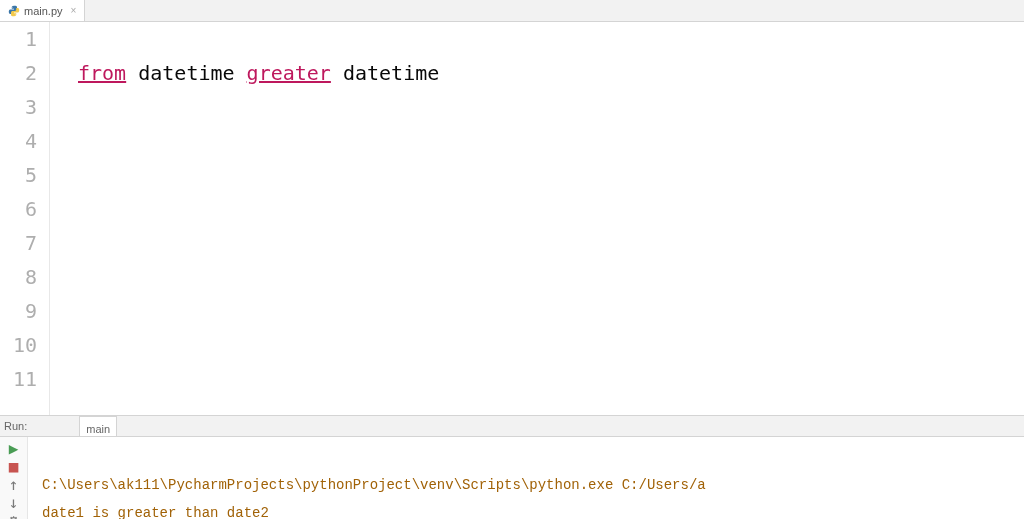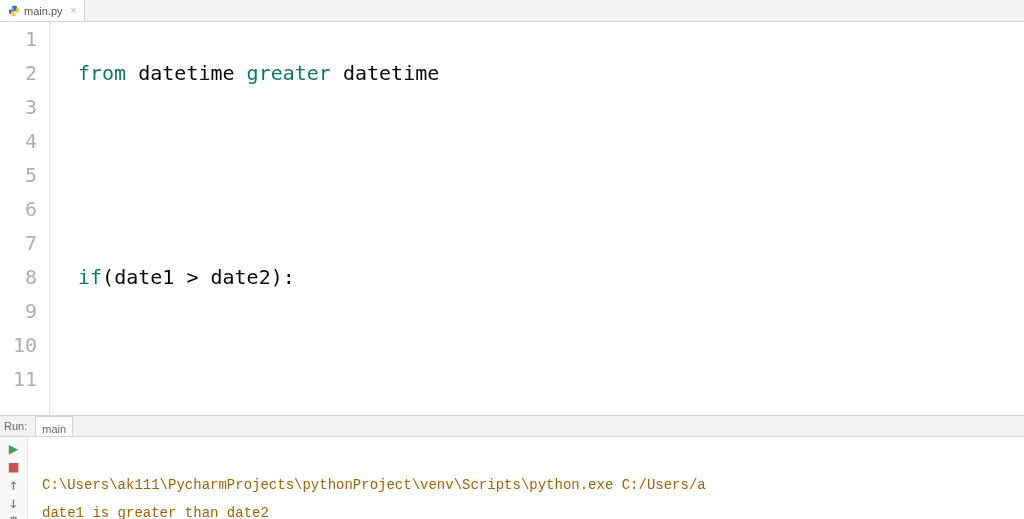--- a/index.html
+++ b/index.html
@@ -53,34 +53,35 @@
     .gutter div { height: 34px; }
     .code {
       flex: 1;
       padding-left: 28px;
       font-size: 20px;
       line-height: 34px;
       white-space: pre;
       color: #080808;
     }
     .code-line { height: 34px; display: block; }
-    .kw { color: #0f766e; }
+    .kw { color: #be185d; text-decoration: underline; }
     .num { color: #1750eb; }
 
     .run-header {
       height: 22px;
       background: #f2f2f2;
       border-top: 1px solid #d4d4d4;
       border-bottom: 1px solid #d4d4d4;
       display: flex;
       align-items: center;
       font-family: -apple-system, "Segoe UI", Arial, sans-serif;
       font-size: 11px;
       color: #666;
       padding-left: 4px;
+      gap: 44px;
     }
     .run-label { margin-right: 8px; }
     .run-tab {
       display: flex;
       align-items: center;
       gap: 4px;
       padding: 2px 6px;
       background: #ffffff;
       border: 1px solid #d4d4d4;
       border-bottom: none;
@@ -149,21 +150,20 @@
     <div>7</div>
     <div>8</div>
     <div>9</div>
     <div>10</div>
     <div>11</div>
   </div>
   <div class="code">
 <span class="code-line"><span class="kw">from</span> <span>datetime</span> <span class="kw">greater</span> <span>datetime</span></span>
 <span class="code-line"></span>
 <span class="code-line"></span>
-<span class="code-line"><span class="kw">if</span><span>(date1 &gt; date2):</span></span>
 
 
 
 
 
   </div>
 </div>
 
 <div class="run-header">
   <span class="run-label">Run:</span>

